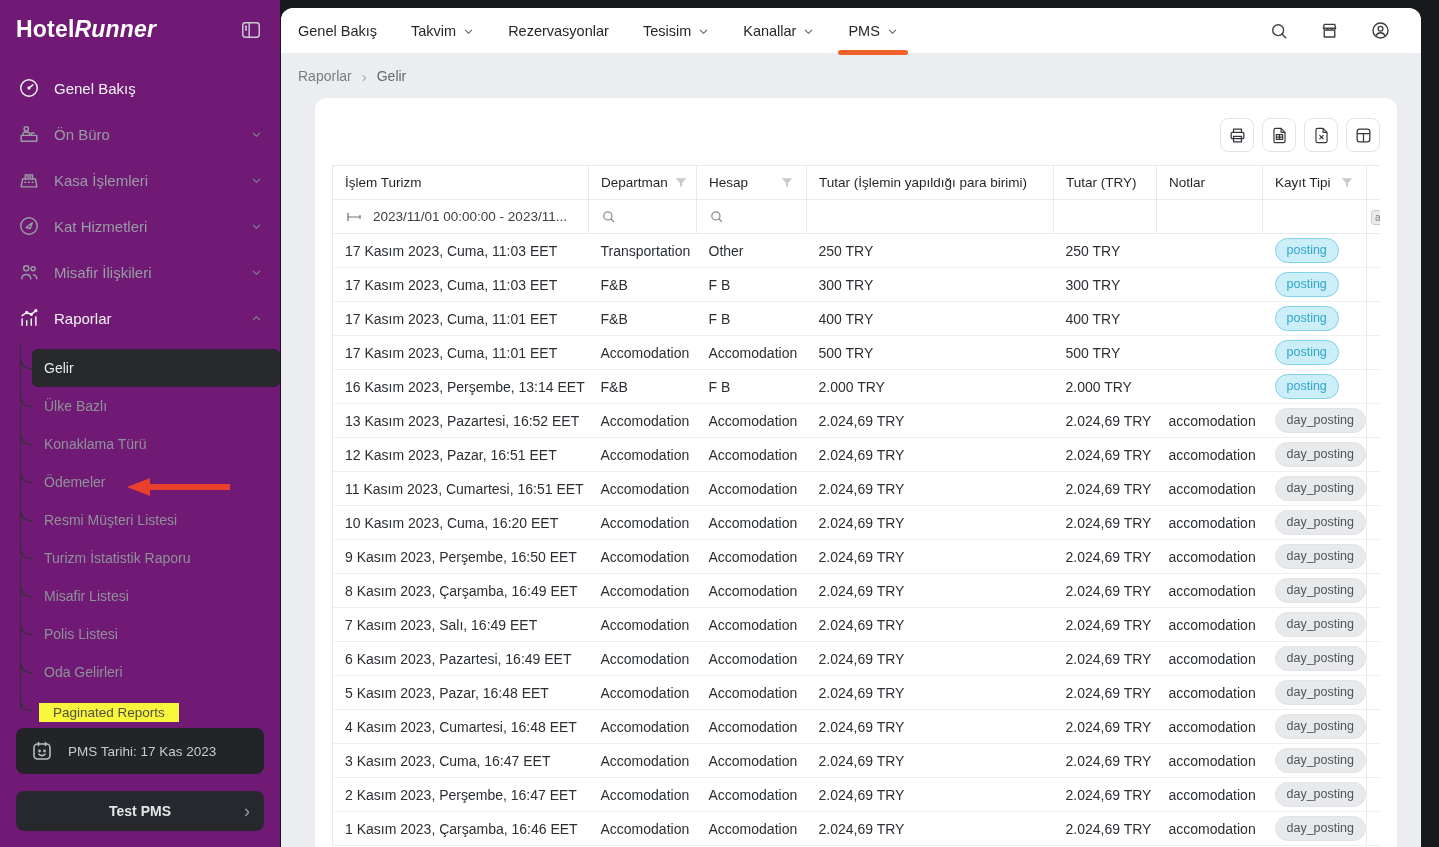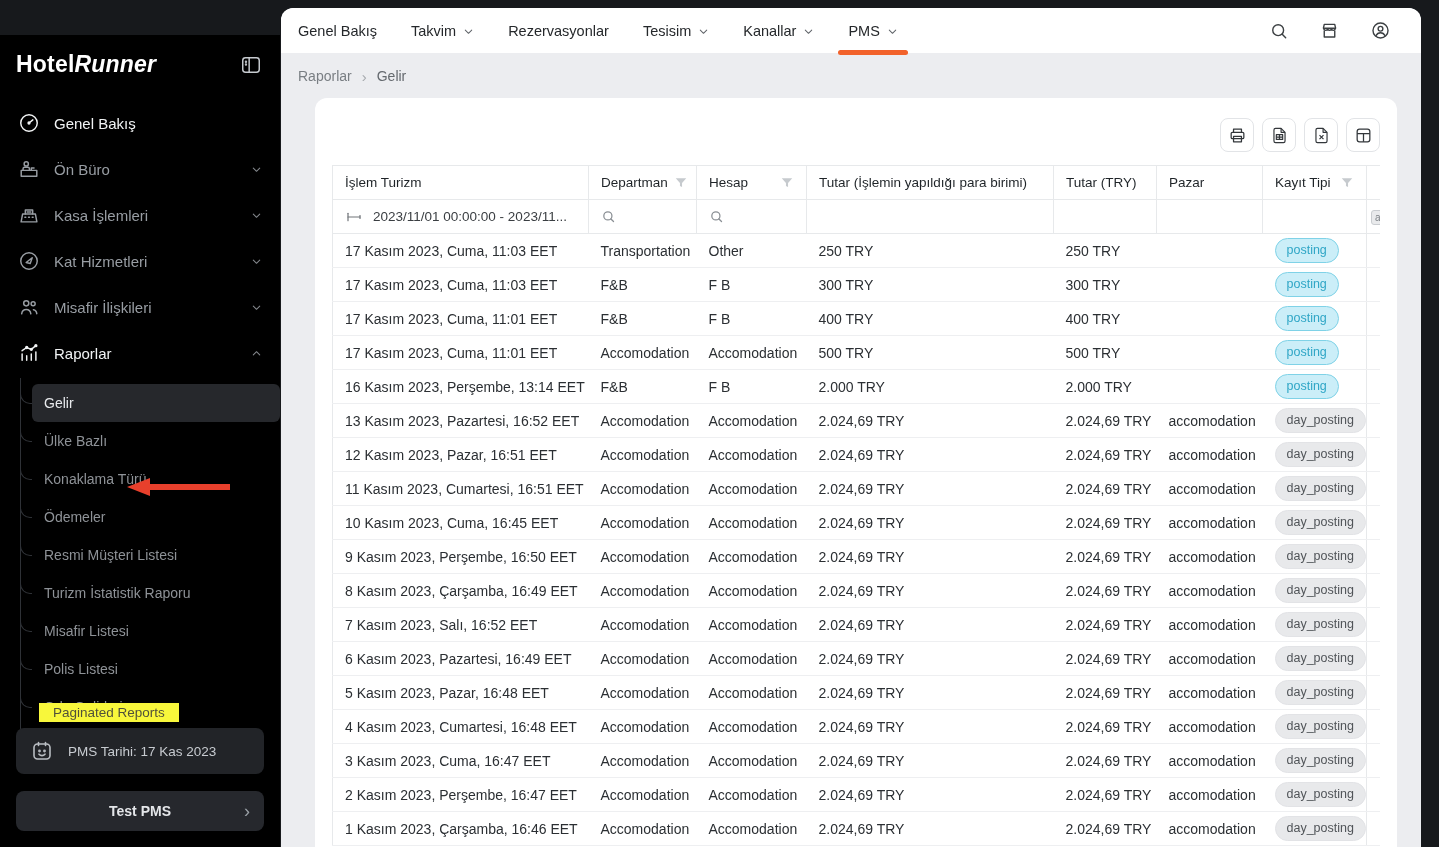--- a/index.html
+++ b/index.html
@@ -7,21 +7,21 @@
   body {
     font-family:"Liberation Sans", sans-serif;
     background:#17191C;
     display:flex;
     position:relative;
     color:#2B2F33;
   }
   svg { display:block; }
 
   
-  .sidebar { width:280px; flex:0 0 280px; background:#000000; position:relative; display:flex; flex-direction:column; overflow:hidden;margin-top:35px; }
+  .sidebar { width:280px; flex:0 0 280px; background:#701a75; position:relative; display:flex; flex-direction:column; overflow:hidden; }
   .sb-header { display:flex; align-items:center; justify-content:space-between; padding:16px 18px 8px 16px; }
   .logo { color:#FFFFFF; font-size:23px; font-weight:800; letter-spacing:.2px; white-space:nowrap; }
   .logo .runner { font-style:italic; font-weight:800; }
   .panel-toggle { color:#C7CBD0; cursor:pointer; }
   .sb-nav { margin-top:14px; }
   .sb-item { height:46px; display:flex; align-items:center; gap:14px; padding:0 18px; font-size:15px; color:#989DA3; cursor:pointer; }
   .sb-item.active { color:#F1F3F4; }
   .sb-item .mi { width:22px; height:22px; flex:0 0 22px; }
   .sb-item .chev { margin-left:auto; color:#84888D; }
   .sb-sub { position:relative; margin:8px 0 0 20px; }
@@ -389,21 +389,21 @@
                       <span>Tutar (İşlemin yapıldığı para birimi)</span>
                     </span>
                   </th>
                   <th style="width: 103px;">
                     <span class="th-inner">
                       <span>Tutar (TRY)</span>
                     </span>
                   </th>
                   <th style="width: 106px;">
                     <span class="th-inner">
-                      <span>Pazar</span>
+                      <span>Notlar</span>
                     </span>
                   </th>
                   <th style="width: 104px;">
                     <span class="th-inner">
                       <span>Kayıt Tipi</span>
                       <span class="funnel">
                         <svg width="14" height="14" viewBox="0 0 24 24" fill="#C6CACE">
                           <path d="M3 4h18l-7.2 8.2V19l-3.6-1.8v-5L3 4z"></path>
                         </svg>
                       </span>
@@ -518,21 +518,21 @@
                   <td>11 Kasım 2023, Cumartesi, 16:51 EET</td>
                   <td>Accomodation</td>
                   <td>Accomodation</td>
                   <td>2.024,69 TRY</td>
                   <td>2.024,69 TRY</td>
                   <td>accomodation</td>
                   <td><span class="badge day_posting">day_posting</span></td>
                   <td class="col-r"></td>
                 </tr>
                 <tr class="data-row">
-                  <td>10 Kasım 2023, Cuma, 16:45 EET</td>
+                  <td>10 Kasım 2023, Cuma, 16:20 EET</td>
                   <td>Accomodation</td>
                   <td>Accomodation</td>
                   <td>2.024,69 TRY</td>
                   <td>2.024,69 TRY</td>
                   <td>accomodation</td>
                   <td><span class="badge day_posting">day_posting</span></td>
                   <td class="col-r"></td>
                 </tr>
                 <tr class="data-row">
                   <td>9 Kasım 2023, Perşembe, 16:50 EET</td>
@@ -548,21 +548,21 @@
                   <td>8 Kasım 2023, Çarşamba, 16:49 EET</td>
                   <td>Accomodation</td>
                   <td>Accomodation</td>
                   <td>2.024,69 TRY</td>
                   <td>2.024,69 TRY</td>
                   <td>accomodation</td>
                   <td><span class="badge day_posting">day_posting</span></td>
                   <td class="col-r"></td>
                 </tr>
                 <tr class="data-row">
-                  <td>7 Kasım 2023, Salı, 16:52 EET</td>
+                  <td>7 Kasım 2023, Salı, 16:49 EET</td>
                   <td>Accomodation</td>
                   <td>Accomodation</td>
                   <td>2.024,69 TRY</td>
                   <td>2.024,69 TRY</td>
                   <td>accomodation</td>
                   <td><span class="badge day_posting">day_posting</span></td>
                   <td class="col-r"></td>
                 </tr>
                 <tr class="data-row">
                   <td>6 Kasım 2023, Pazartesi, 16:49 EET</td>

